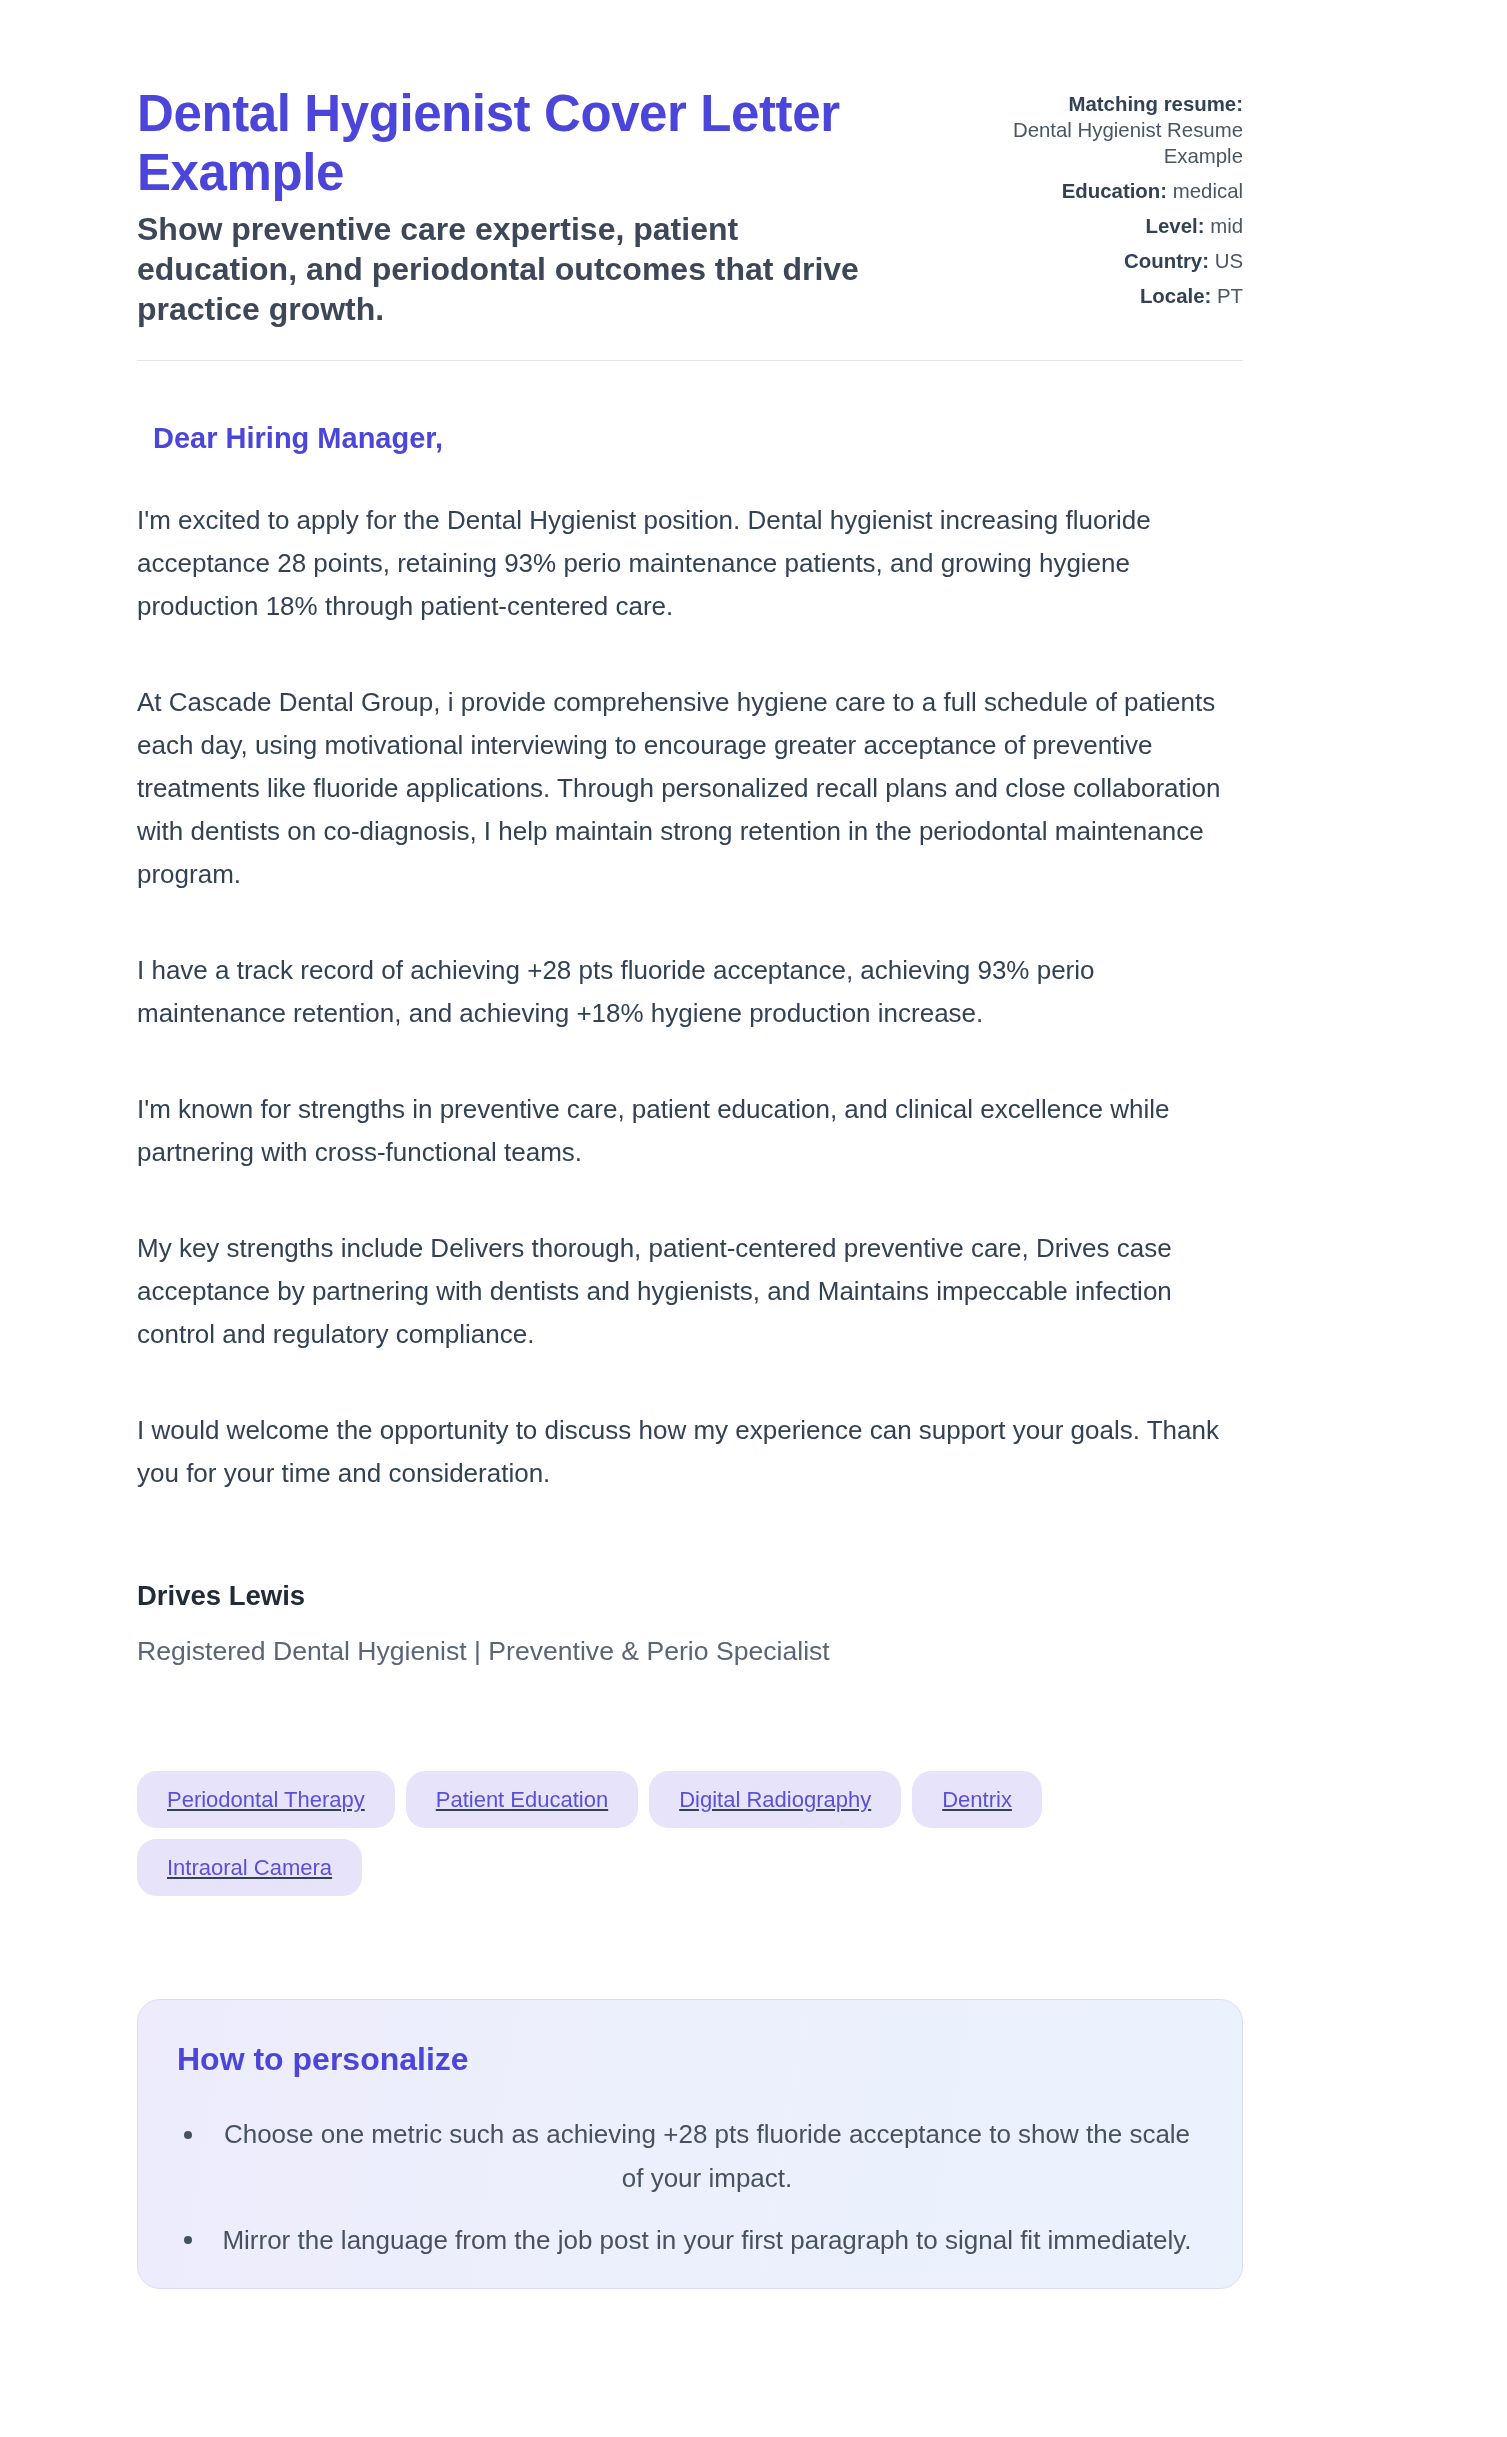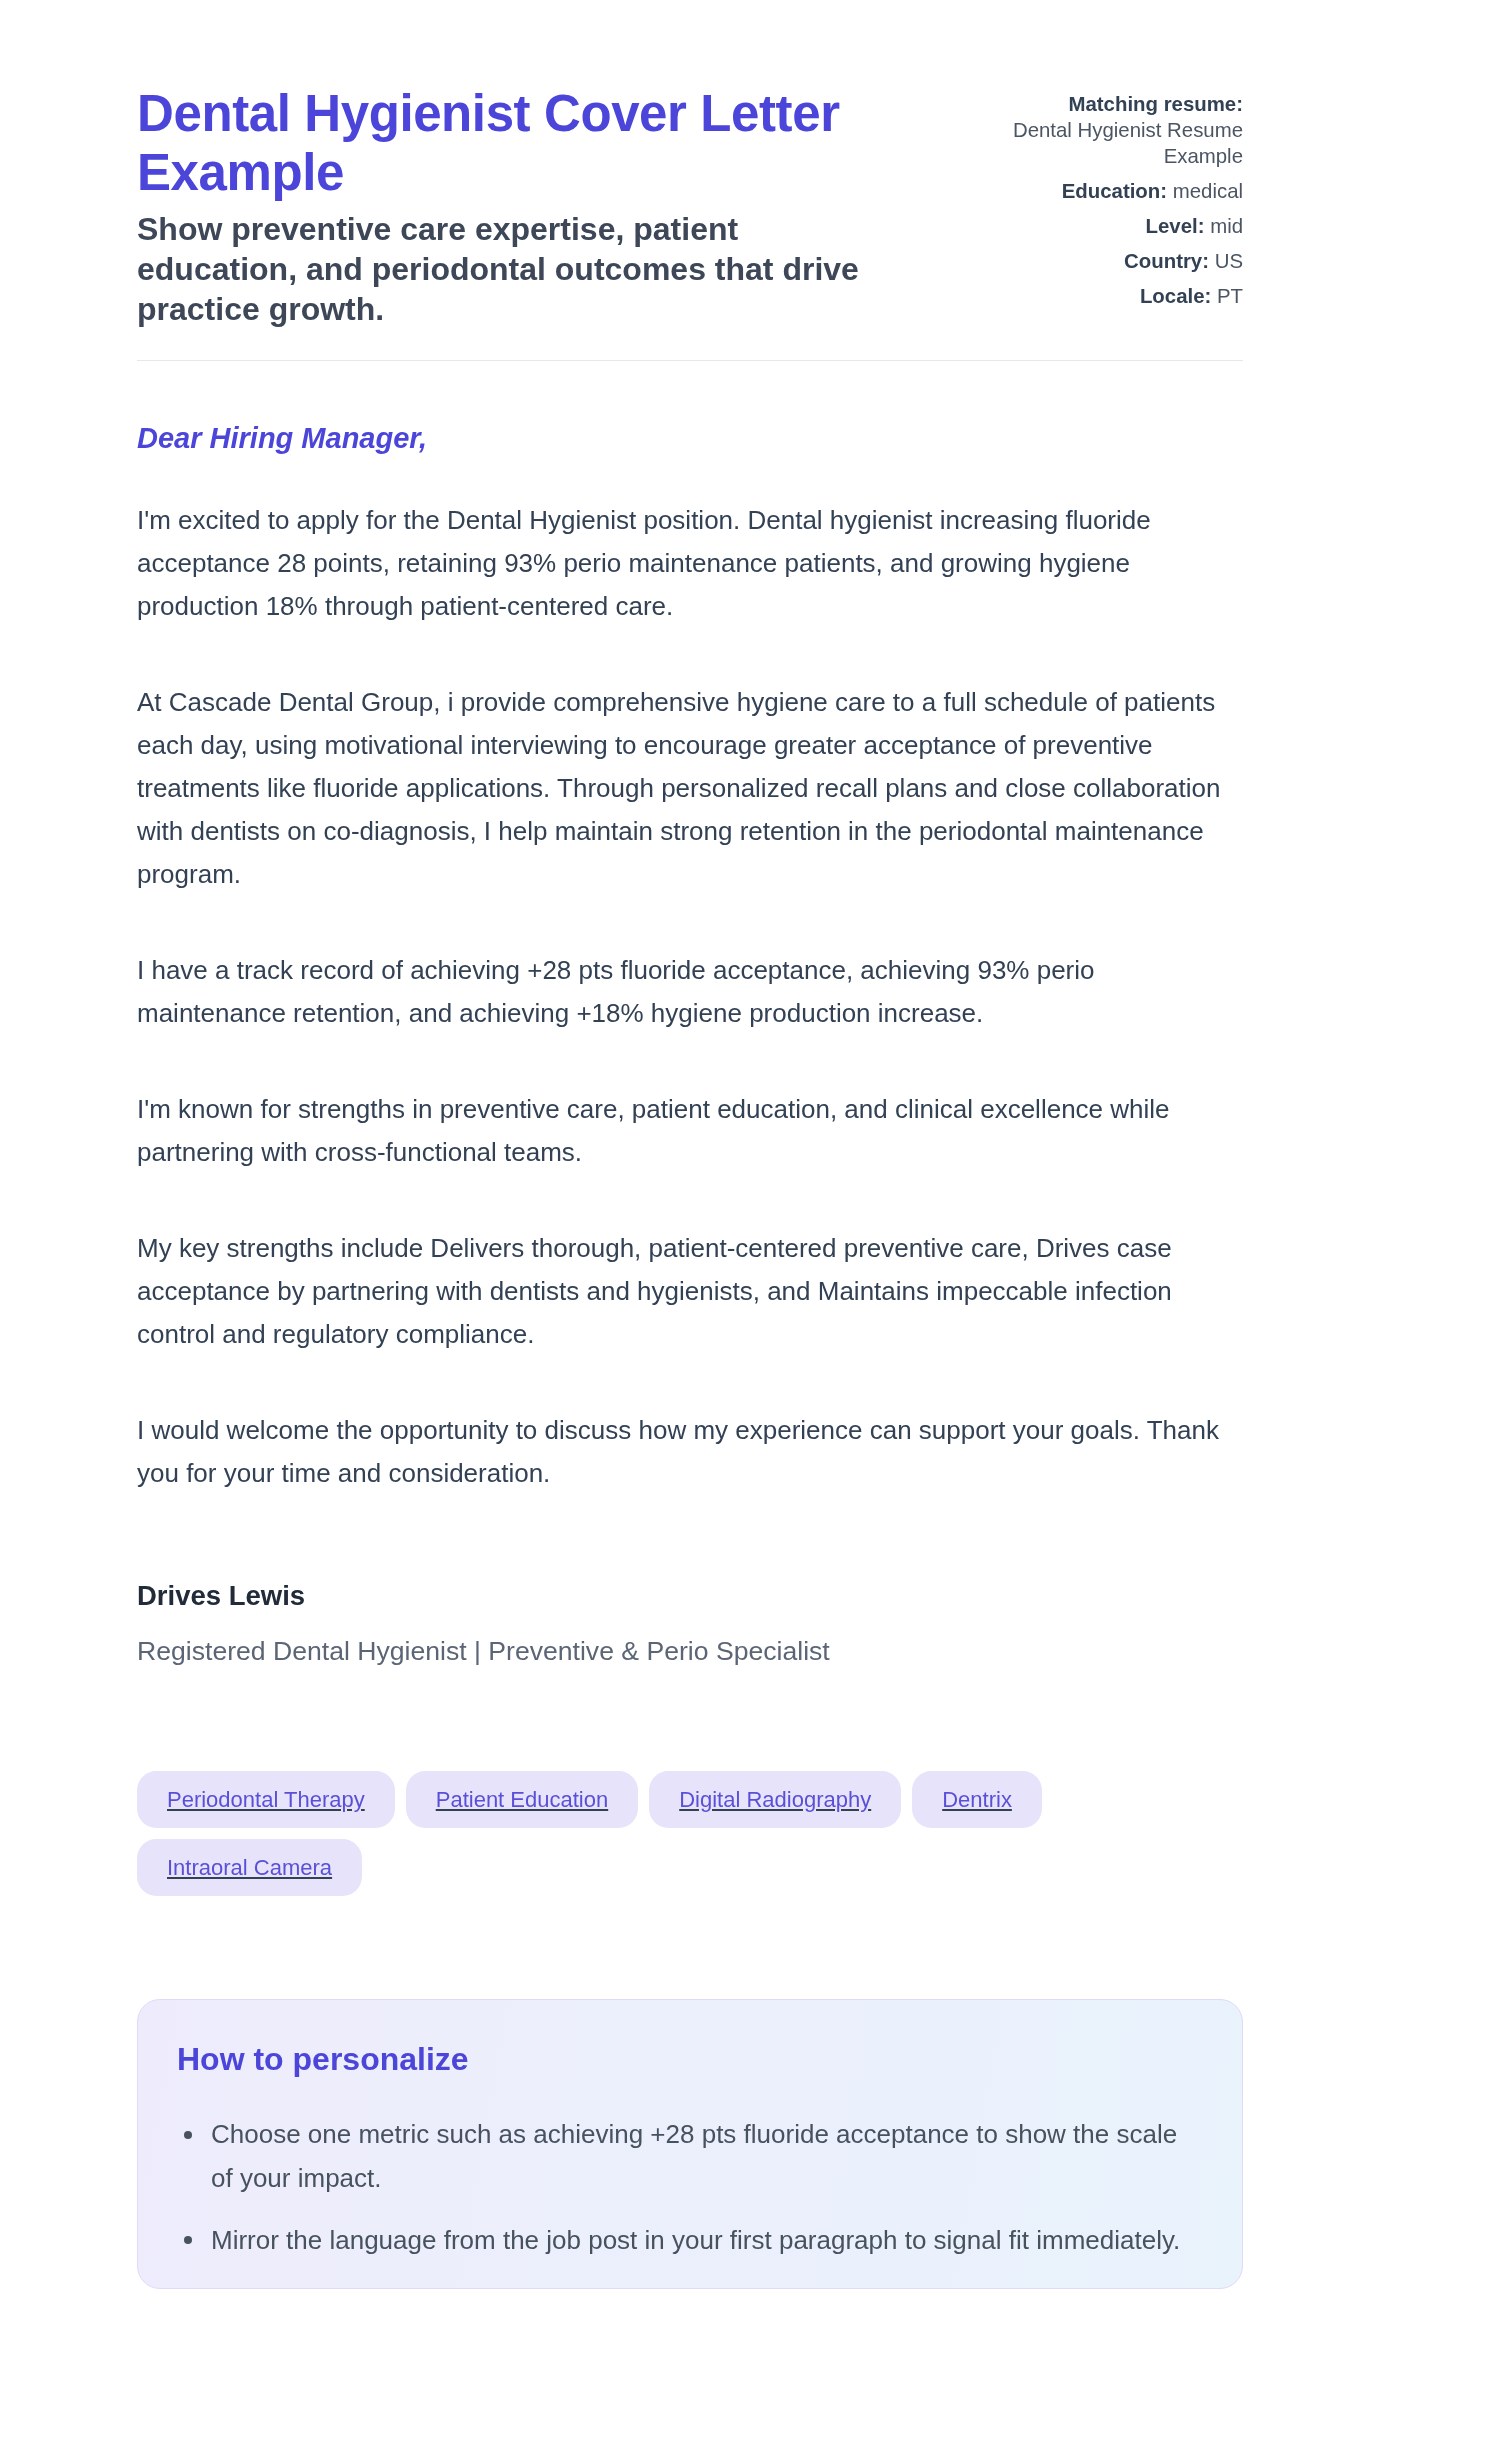--- a/index.html
+++ b/index.html
@@ -71,22 +71,21 @@
   .meta-label{font-weight:bold;color:var(--body-text);text-align:right;}
   .meta-row-stacked .meta-label{display:block;}
 
   
   .letter{margin-top:60px;}
   .greeting{
     font-size:29px;
     line-height:35px;
     font-weight:bold;
     color:var(--accent);
-    margin:0 0 43px 0;
-    font-style:italic;
+    margin:0 0 43px 16px;
   }
   .para{
     margin:0 0 53px 0;
     font-size:26px;
     line-height:43px;
     color:var(--body-text);
   }
   .signature{margin-top:84px;}
   .signature-name{
     font-size:27.5px;
@@ -141,20 +140,21 @@
     margin:0;
     padding:0;
   }
   .tip-item{
     position:relative;
     padding-left:34px;
     margin-bottom:17.7px;
     font-size:26px;
     line-height:44px;
     color:var(--tip-text);
+    text-align:center;
   }
   .tip-item:last-child{margin-bottom:0;}
   .tip-item::before{
     content:"";
     position:absolute;
     left:7px;
     top:18.6px;
     width:8px;
     height:8px;
     border-radius:50%;

